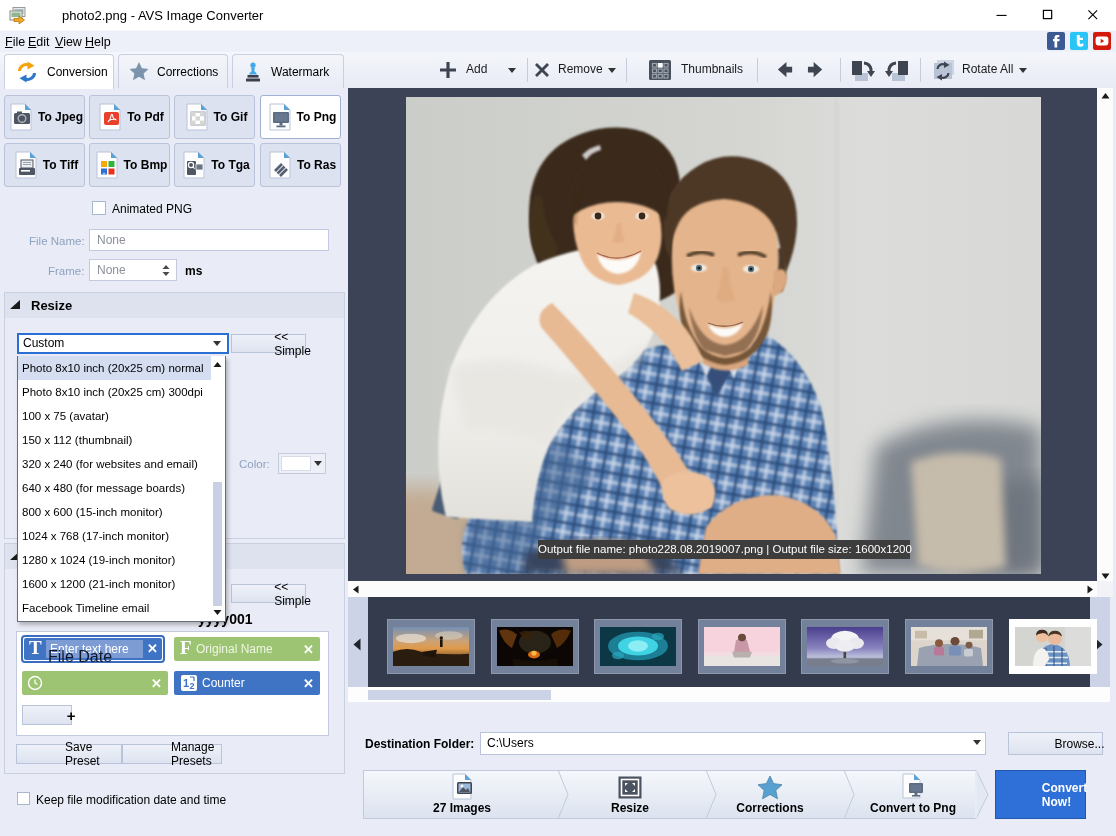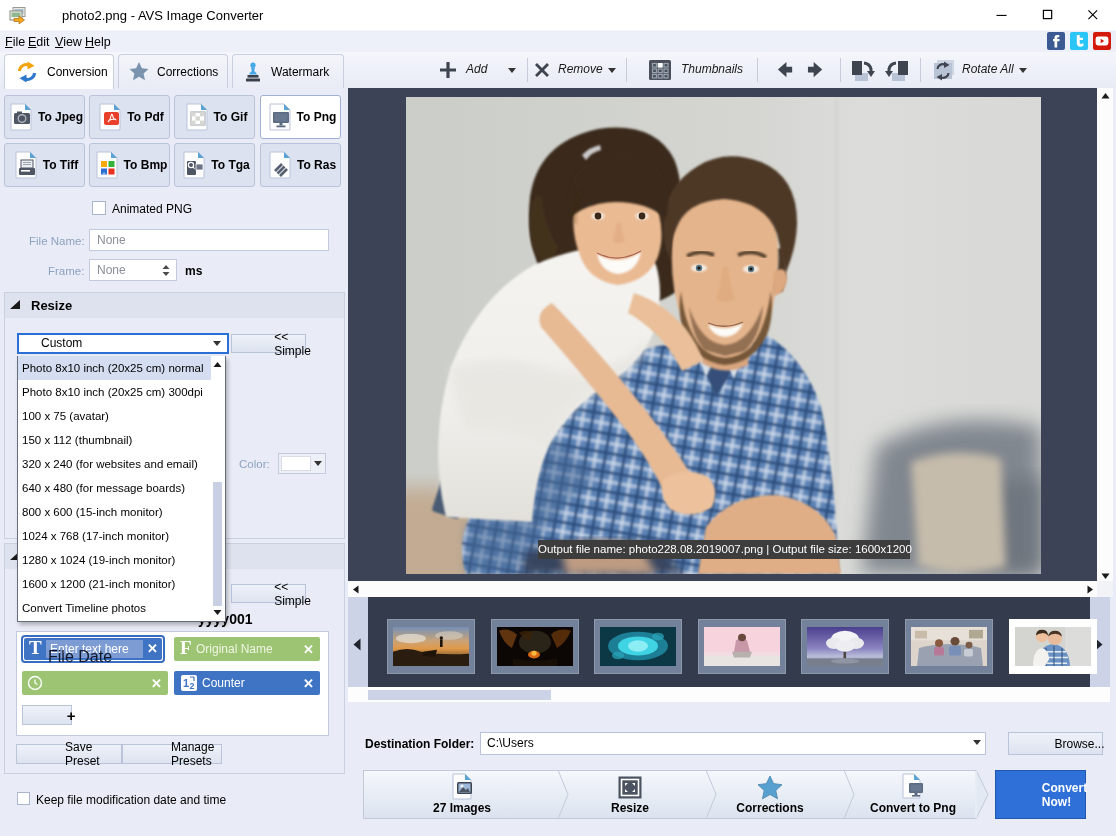--- a/index.html
+++ b/index.html
@@ -15,21 +15,21 @@
 
 #menubar { left:0; top:30px; width:1116px; height:22px; background:#edf0f9; border-top:1px solid #f5f6fb; }
 .menuitem { font-size:12.5px; color:#000; }
 .menuitem u { text-decoration:underline; }
 
 
 #tabbar { left:0; top:52px; width:1116px; height:36px; background:linear-gradient(#f4f6fb,#e8ebf5); }
 .tab { top:54px; height:34px; border:1px solid #c9cfe0; border-bottom:none; border-radius:4px 4px 0 0; background:linear-gradient(#f3f5fa,#e9ecf5); display:flex; align-items:center; padding-left:10px; font-size:12px; }
 .tab.active { background:#ffffff; height:35px; z-index:3; }
 .tab span { margin-left:8px; }
-.toolbtn { display:flex; align-items:center; font-size:12px; color:#1a1a1a;font-style:italic; }
+.toolbtn { display:flex; align-items:center; font-size:12px; color:#1a1a1a; }
 .tsep { top:58px; width:1px; height:24px; background:#c6ccda; }
 .ddarrow { width:0; height:0; border-left:4px solid transparent; border-right:4px solid transparent; border-top:5px solid #333; display:inline-block; }
 
 
 #leftpanel { left:0; top:88px; width:348px; height:748px; background:#e9ecf6; }
 .fmtbtn { width:81px; height:44px; background:#dde2f0; border:1px solid #b9c3da; border-radius:3px; display:flex; align-items:center; justify-content:center; font-weight:bold; font-size:12px; }
 .fmtbtn.sel { background:#ffffff; border-color:#9fb0d0; }
 .fmtbtn svg { margin-right:2px; }
 .flabel { color:#8da2c0; font-size:11.5px; }
 .tfield { background:#fff; border:1px solid #c3cade; }
@@ -297,21 +297,21 @@
   </svg>
 <div class="abs" style="left:185px;top:264px;font-weight:bold;font-size:12px">ms</div>
 
 <div class="abs sechdr" style="left:4px;top:292px;width:341px;height:26px"></div>
 <svg class="abs" style="left:10px;top:300px" width="10" height="9" viewBox="0 0 10 9">
     <path d="M0 9 L10 9 L10 0 Z" fill="#1a1a1a"></path>
   </svg>
 <div class="abs" style="left:31px;top:298px;font-weight:bold;font-size:13px">Resize</div>
 <div class="abs secbody" style="left:4px;top:318px;width:341px;height:221px"></div>
 
-<div class="abs" style="left:17px;top:333px;width:212px;height:21px;background:#fff;border:2px solid #2a6fd4;line-height:17px;padding-left:22px;font-size:12px">Custom</div>
+<div class="abs" style="left:17px;top:333px;width:212px;height:21px;background:#fff;border:2px solid #2a6fd4;line-height:17px;padding-left:4px;font-size:12px">Custom</div>
 <div class="abs ddarrow" style="left:213px;top:341px"></div>
 <div class="abs btn" style="left:231px;top:334px;width:75px;height:19px">&lt;&lt; Simple</div>
 
 <div class="abs flabel" style="left:239px;top:458px">Color:</div>
 <div class="abs" style="left:278px;top:453px;width:48px;height:21px;background:#eef0f8;border:1px solid #c3cade"></div>
 <div class="abs" style="left:281px;top:456px;width:30px;height:15px;background:#fff;border:1px solid #d8dce6"></div>
 <div class="abs ddarrow" style="left:314px;top:461px"></div>
 
 <div class="abs sechdr" style="left:4px;top:543px;width:341px;height:26px"></div>
 <svg class="abs" style="left:10px;top:551px" width="10" height="9" viewBox="0 0 10 9">
@@ -364,21 +364,21 @@
   <div class="ditem" style="background:#d4def0">Photo 8x10 inch (20x25 cm) normal</div>
   <div class="ditem">Photo 8x10 inch (20x25 cm) 300dpi</div>
   <div class="ditem">100 x 75 (avatar)</div>
   <div class="ditem">150 x 112 (thumbnail)</div>
   <div class="ditem">320 x 240 (for websites and email)</div>
   <div class="ditem">640 x 480 (for message boards)</div>
   <div class="ditem">800 x 600 (15-inch monitor)</div>
   <div class="ditem">1024 x 768 (17-inch monitor)</div>
   <div class="ditem">1280 x 1024 (19-inch monitor)</div>
   <div class="ditem">1600 x 1200 (21-inch monitor)</div>
-  <div class="ditem">Convert Timeline photos</div>
+  <div class="ditem">Facebook Timeline email</div>
   <svg class="abs" style="right:2px;top:3px" width="11" height="12" viewBox="0 0 11 12">
       <path d="M1.5 8 L5.5 3 L9.5 8 Z" fill="#1a1a1a"></path>
     </svg>
   <div class="abs" style="right:3px;top:126px;width:9px;height:124px;background:#c9d0e4"></div>
   <svg class="abs" style="right:2px;bottom:3px" width="11" height="12" viewBox="0 0 11 12">
       <path d="M1.5 4 L5.5 9 L9.5 4 Z" fill="#1a1a1a"></path>
     </svg>
 </div>
 
 <div class="abs" id="mainarea"></div>

